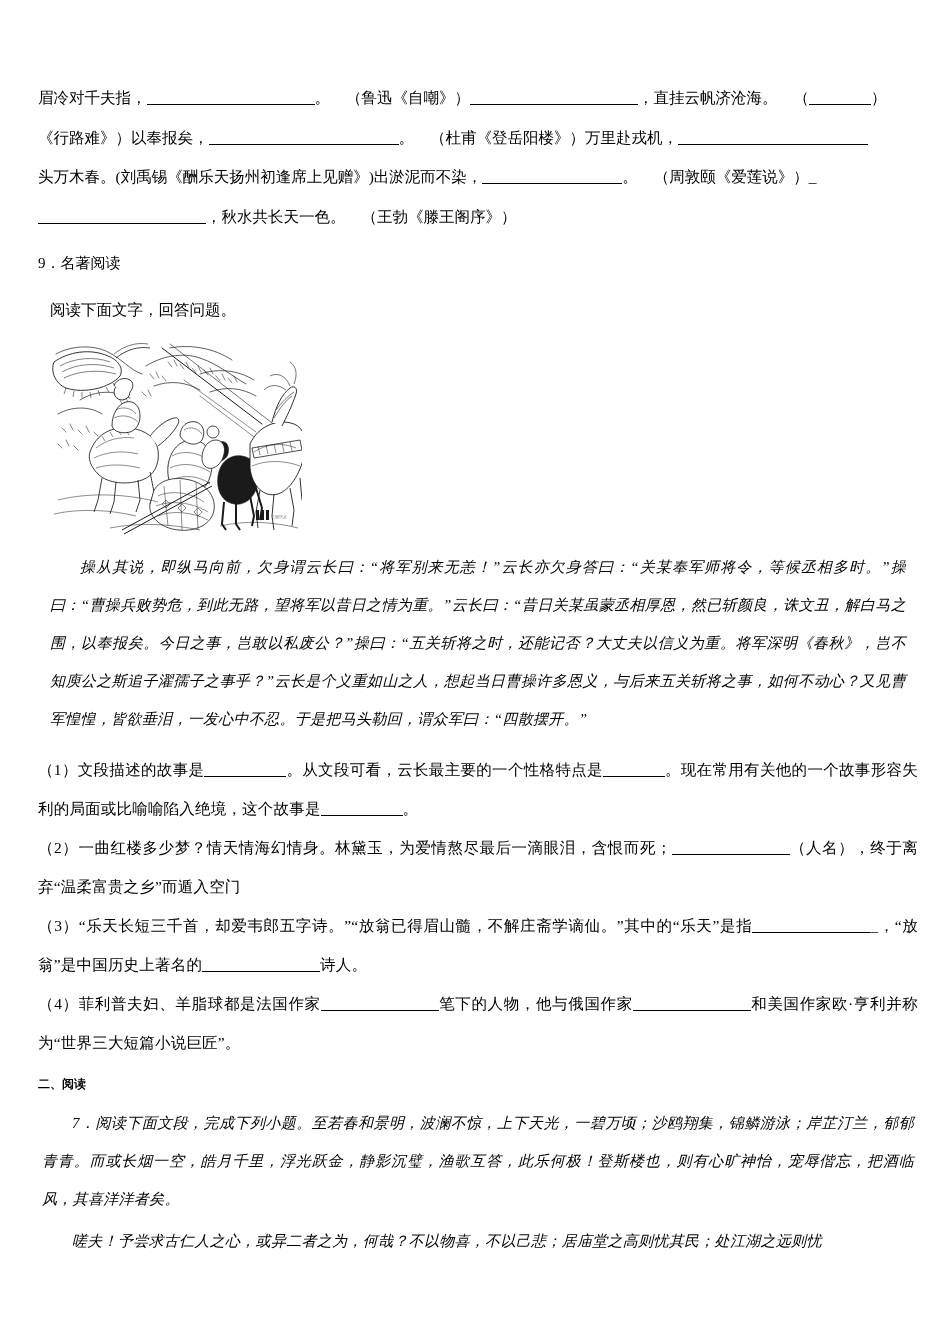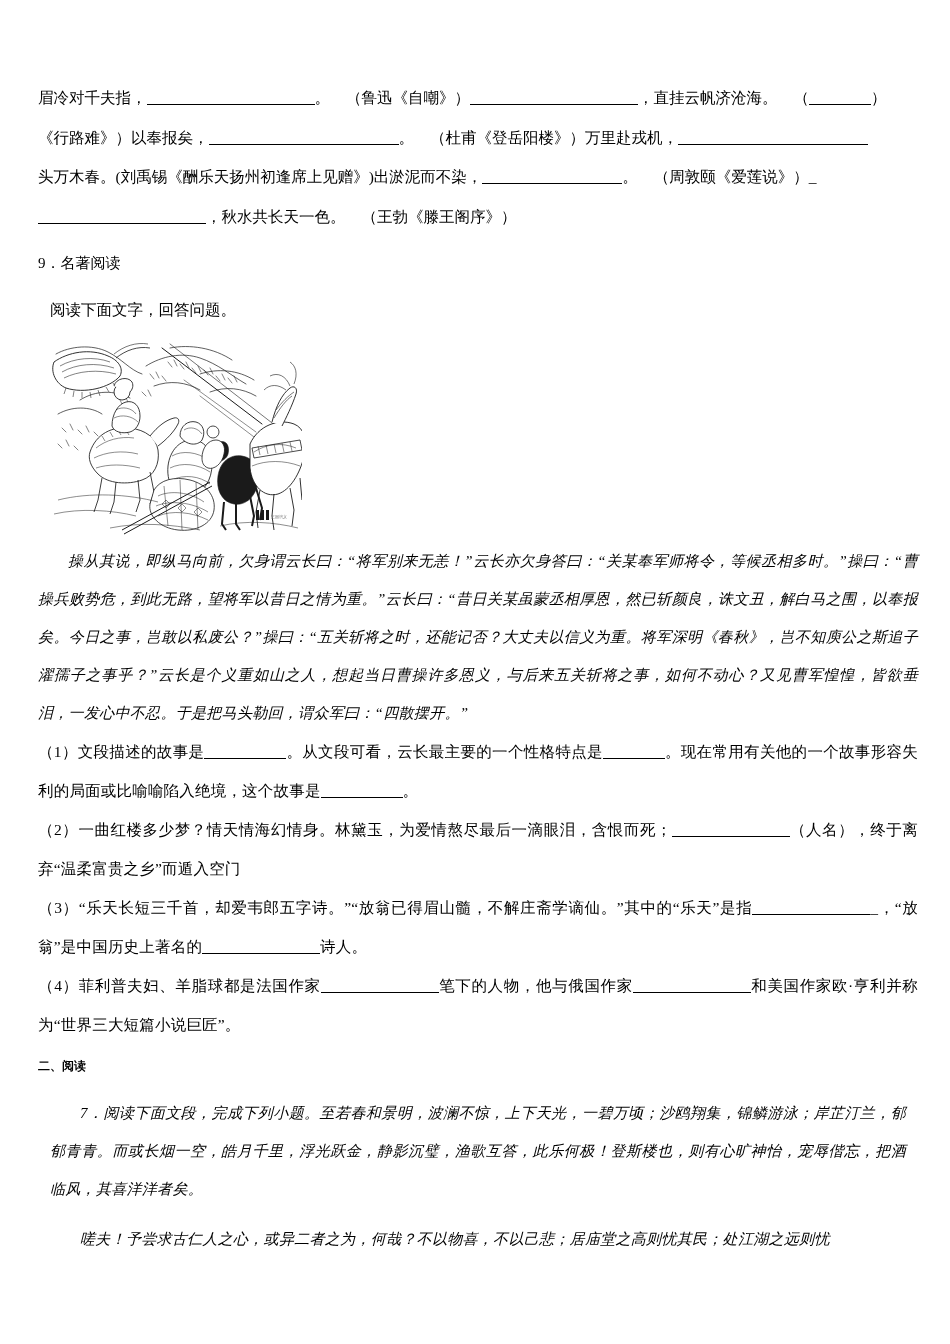--- a/index.html
+++ b/index.html
@@ -91,34 +91,34 @@
     overflow: hidden;
   }
   .figure svg { display: block; }
 
   
   .excerpt {
     font-size: 15px;
     line-height: 38px;
     text-align: justify;
     text-justify: inter-ideograph;
-    margin: 0;
+    margin: 12px;
     word-break: break-all;
     font-family: "Liberation Serif", "DejaVu Serif", serif;
     font-style: italic;
     letter-spacing: 0.3px;
   }
   .excerpt-indent { text-indent: 2em; }
 
   .reading {
     font-size: 15px;
     line-height: 38px;
     text-align: justify;
     text-justify: inter-ideograph;
-    margin: 12px;
+    margin: 4px;
     word-break: break-all;
     font-style: italic;
     letter-spacing: 0.3px;
   }
   .indent2 { text-indent: 2em; }
 
   .items p { margin: 0; }
 </style>
 </head>
 <body>

